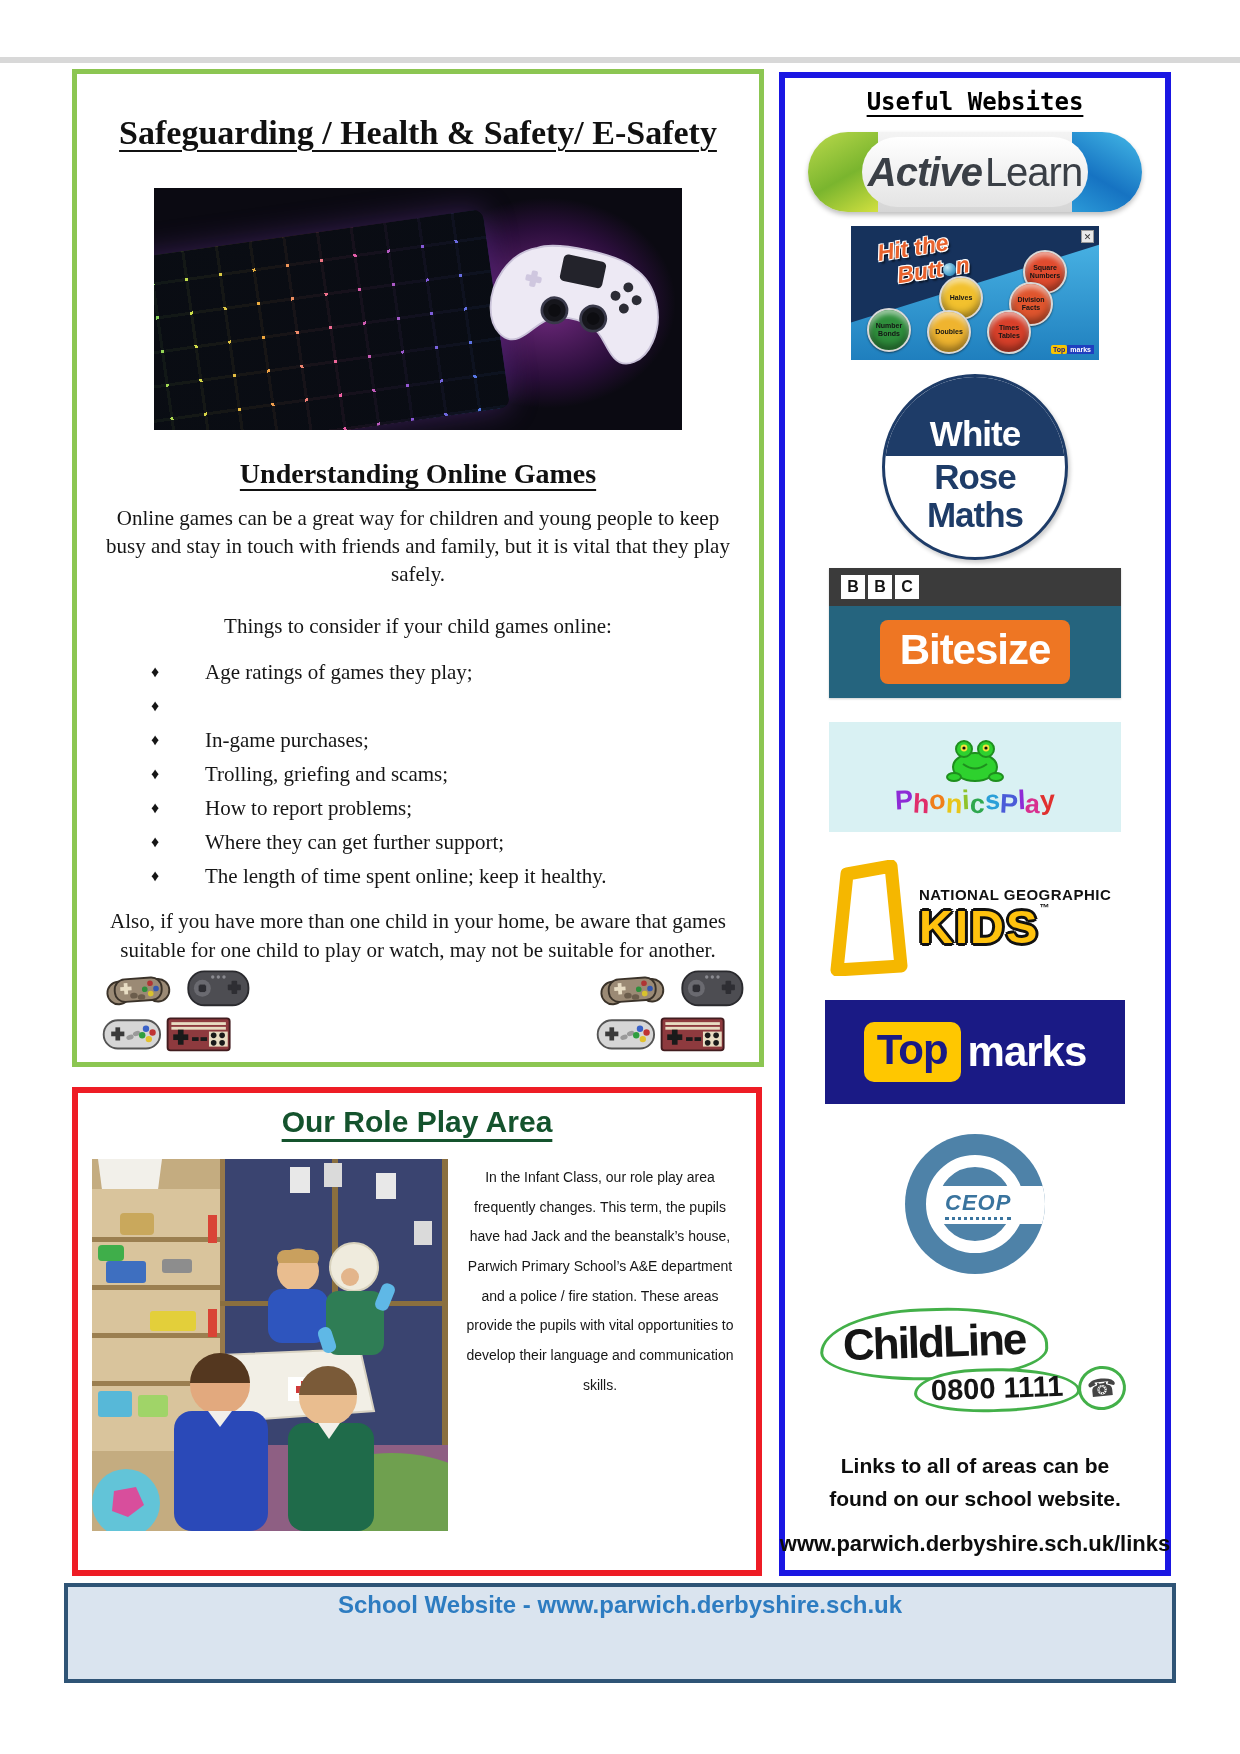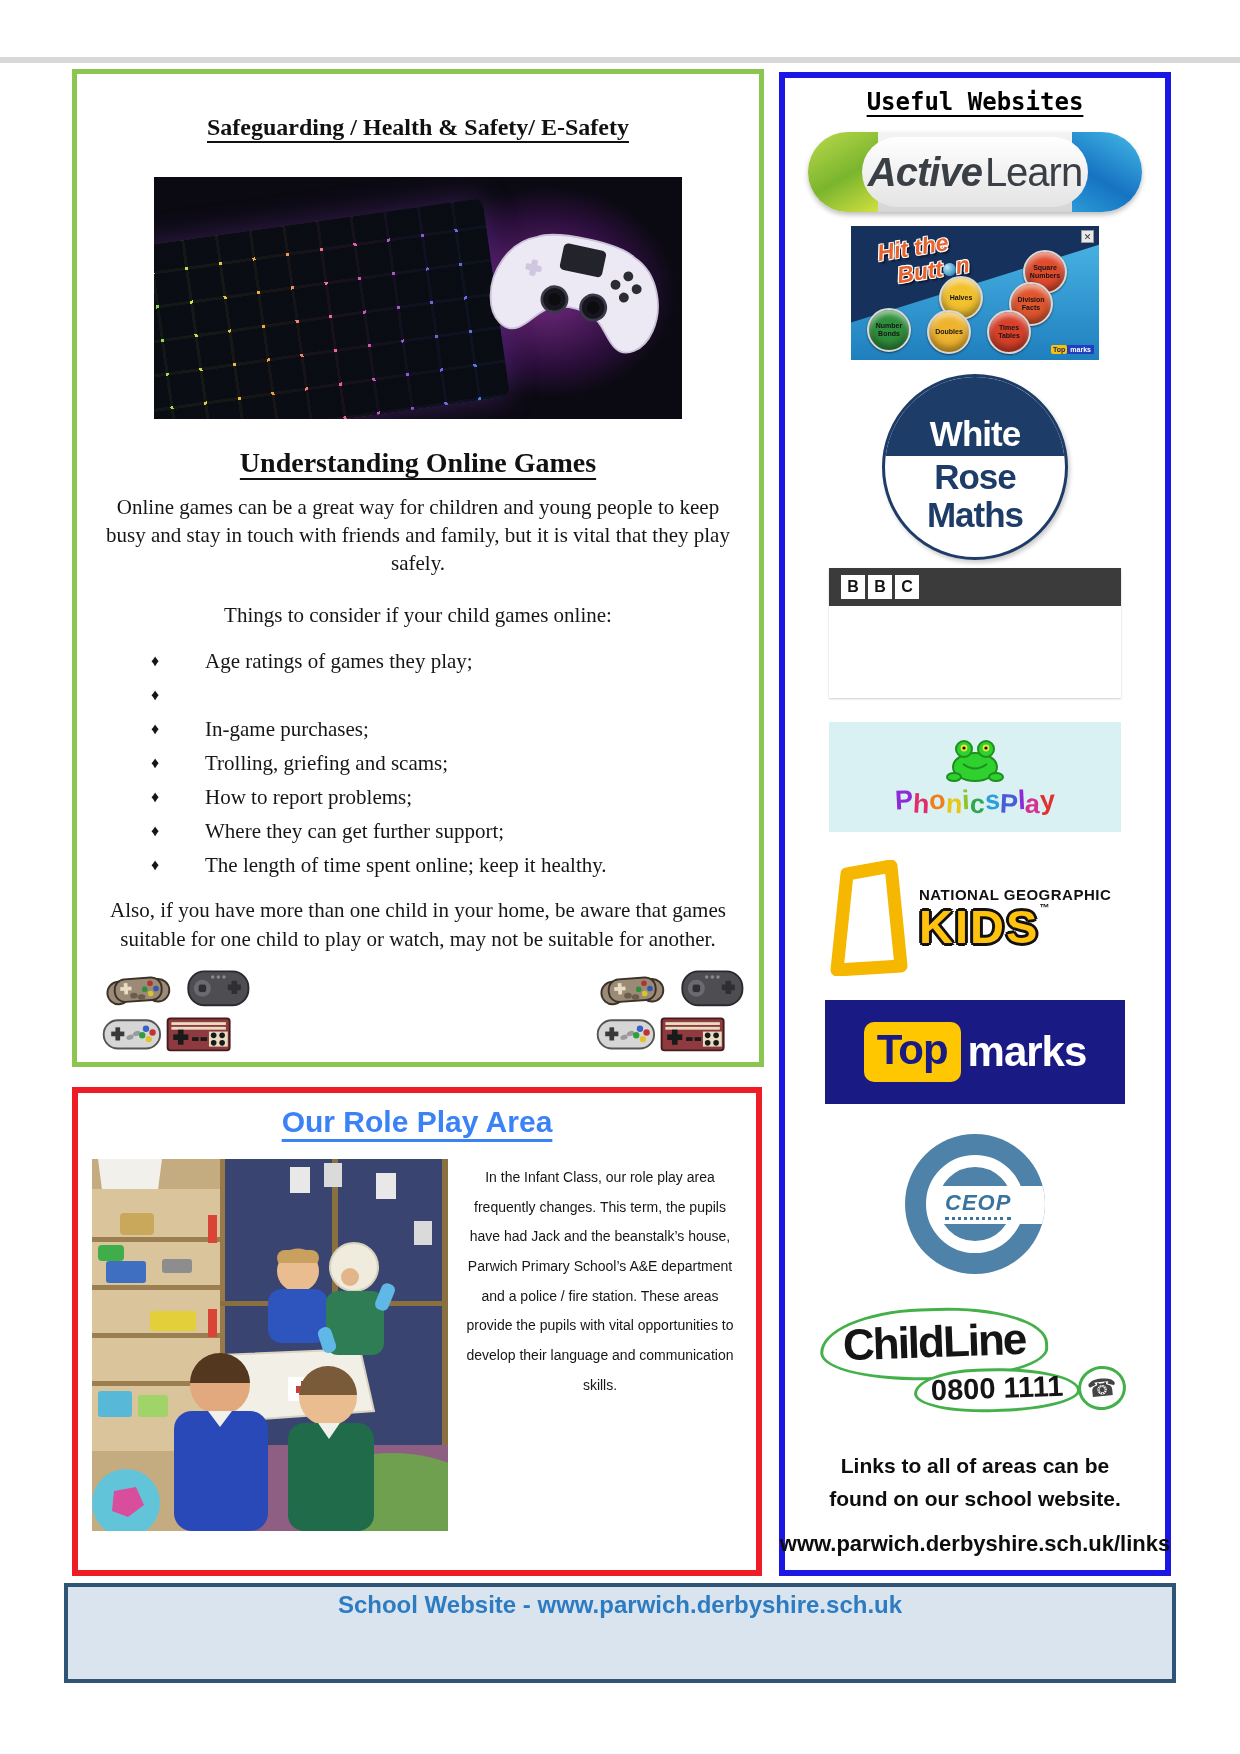--- a/index.html
+++ b/index.html
@@ -6,21 +6,21 @@
     --green-border:#8CC652; --red-border:#EE1C25; --blue-border:#1A16E3;
     --footer-border:#2F5476; --footer-bg:#DAE4EF; --team-blue:#1F7EC8; --link-blue:#2D7CC1;
   }
   *{margin:0;padding:0;box-sizing:border-box;}
   body{background:#fff;font-family:"Liberation Sans",sans-serif;}
   #page{position:relative;width:1240px;height:1754px;background:#fff;overflow:hidden;margin:0 auto;}
   .topline{position:absolute;left:0;right:0;top:57px;height:6px;background:#D8D8D8;}
 
   
   #green-box{position:absolute;left:72px;top:69px;width:692px;height:998px;border:5px solid var(--green-border);background:#fff;}
-  .sg-title{margin-top:40px;text-align:center;font-family:"Liberation Serif",serif;font-weight:bold;font-size:24px;color:#111;
+  .sg-title{margin-top:40px;text-align:center;font-family:"Liberation Serif",serif;font-weight:bold;font-size:34px;color:#111;
     text-decoration:underline;text-underline-offset:6px;text-decoration-thickness:2px;}
   .photo{position:relative;width:528px;height:242px;margin:36px auto 0;background:#0B0A12;overflow:hidden;}
   .glow{position:absolute;right:-30px;top:-20px;width:330px;height:270px;
     background:radial-gradient(closest-side,rgba(205,70,225,.55),rgba(125,25,165,.28) 55%,transparent 78%);}
   .kbd{position:absolute;left:-28px;top:46px;width:372px;height:200px;transform:rotate(-8deg);border-radius:10px;
     background:
       repeating-linear-gradient(90deg,transparent 0 3px,rgba(9,12,19,.94) 3px 34px),
       repeating-linear-gradient(0deg,transparent 0 3px,rgba(9,12,19,.94) 3px 34px),
       linear-gradient(100deg,#2EC46E,#CFE04A 20%,#F0A83E 38%,#EE5FA4 58%,#8A57D8 76%,#4E7DE8 94%);
     box-shadow:0 0 30px rgba(140,70,210,.35);}
@@ -31,21 +31,21 @@
   .sg-consider{margin-top:26px;text-align:center;font-family:"Liberation Serif",serif;font-size:21px;color:#161616;}
   .bullets{margin:16px 0 0 74px;}
   .bullet{display:flex;font-family:"Liberation Serif",serif;font-size:21px;line-height:34px;color:#161616;}
   .bdia{width:54px;font-size:16px;}
   .sg-note{margin:14px auto 0;width:656px;text-align:center;font-family:"Liberation Serif",serif;font-size:21px;line-height:1.34;color:#161616;}
   .pads-row{position:absolute;left:24px;right:12px;bottom:6px;display:flex;justify-content:space-between;align-items:flex-end;}
   .pads-row svg{width:152px;height:94px;}
 
   
   #red-box{position:absolute;left:72px;top:1087px;width:690px;height:489px;border:6px solid var(--red-border);background:#fff;}
-  .rp-title{margin-top:12px;text-align:center;font-weight:bold;font-size:30px;color:#3b82f6;
+  .rp-title{margin-top:12px;text-align:center;font-weight:bold;font-size:30px;color:#14532d;
     text-decoration:underline;text-underline-offset:7px;text-decoration-thickness:3px;}
   .rp-row{display:flex;padding:20px 10px 0 14px;}
   .rp-photo{flex:none;width:356px;height:372px;}
   .rp-text{flex:1;padding:4px 4px 0 10px;text-align:center;font-size:14px;line-height:2.12;color:#161616;}
 
   
   #blue-box{position:absolute;left:779px;top:72px;width:392px;height:1504px;border:6px solid var(--blue-border);background:#fff;
     display:flex;flex-direction:column;align-items:center;}
   .uw-title{margin-top:10px;font-family:"DejaVu Sans Mono",monospace;font-weight:bold;font-size:24px;color:#000;
     text-decoration:underline;text-underline-offset:5px;text-decoration-thickness:2px;}
@@ -358,20 +358,23 @@
         <div>Maths</div>
       </div>
     </div>
 
     <div class="bbc">
       <div class="bbc-head">
         <span class="bbc-blk">B</span>
         <span class="bbc-blk">B</span>
         <span class="bbc-blk">C</span>
       </div>
+      <div class="bts-body">
+        <span class="bts-box">Bitesize</span>
+      </div>
     </div>
 
     <div class="pp">
       <svg width="58" height="46" viewBox="0 0 58 46">
         <ellipse cx="29" cy="30" rx="22" ry="14" fill="#2ED12E" stroke="#1E8F1E" stroke-width="2"></ellipse>
         <circle cx="18" cy="12" r="8" fill="#2ED12E" stroke="#1E8F1E" stroke-width="2"></circle>
         <circle cx="40" cy="12" r="8" fill="#2ED12E" stroke="#1E8F1E" stroke-width="2"></circle>
         <circle cx="18" cy="11" r="3.4" fill="#F2E23A"></circle>
           <circle cx="40" cy="11" r="3.4" fill="#F2E23A"></circle>
         <circle cx="18" cy="11" r="1.6" fill="#111"></circle>

